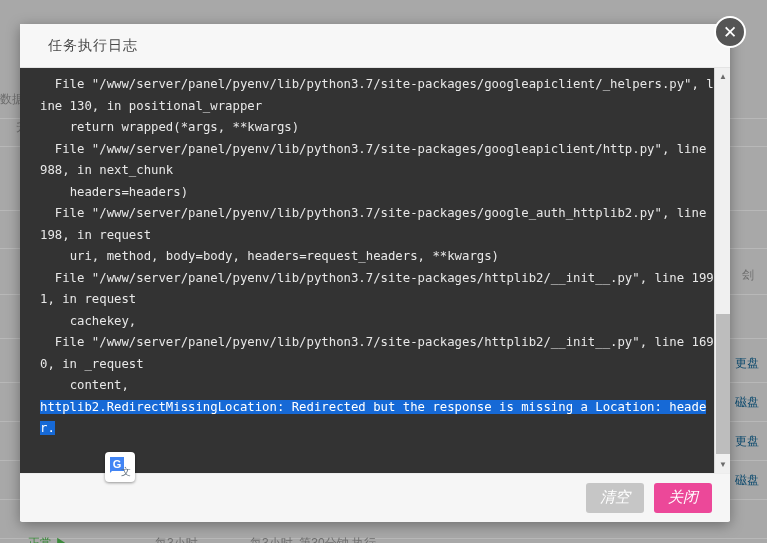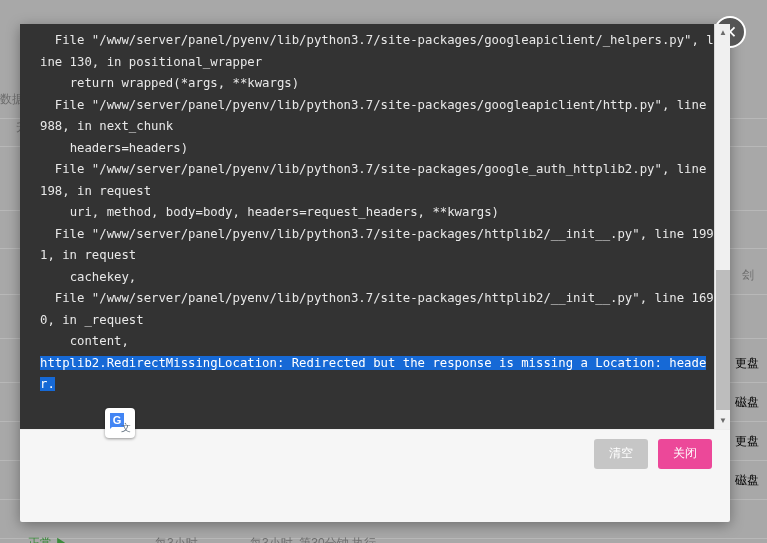--- a/index.html
+++ b/index.html
@@ -33,21 +33,21 @@
     white-space: nowrap;
     overflow: hidden;
   }
   .bg-cell {
     position: absolute;
     top: 50%;
     transform: translateY(-50%);
     font-size: 12px;
     color: #6e6e6e;
   }
-  .bg-cell.link { color: #000000; }
+  .bg-cell.link { color: #0c4a6e; }
   .bg-cell.ok { color: #3c8a3c; }
 
   
   #modal {
     position: absolute;
     left: 20px;
     top: 24px;
     width: 710px;
     height: 498px;
     background: #f6f6f6;
@@ -151,24 +151,25 @@
     justify-content: flex-end;
     padding-right: 18px;
     gap: 10px;
   }
   .mbtn {
     height: 30px;
     min-width: 54px;
     padding: 0 14px;
     border: none;
     border-radius: 3px;
-    font-size: 12px;
+    font-size: 15px;
     color: #ffffff;
     cursor: pointer;
     font-family: "Liberation Sans", sans-serif;
+    font-style: italic;
   }
   .mbtn.clear { background: #c6c6c6; }
   .mbtn.close { background: #ec4899; }
 
   
   #gt-icon {
     position: absolute;
     left: 85px;
     top: -22px;
     width: 30px;
@@ -241,20 +242,23 @@
         <span class="bg-cell " style="left: 155px;">每3小时</span>
         <span class="bg-cell " style="left: 250px;">每3小时, 第30分钟 执行</span>
         <span class="bg-cell " style="left: 563px;">-</span>
         <span class="bg-cell link" style="left: 705px;">- -</span>
       </div>
     </div>
 </div>
 
 <div id="modal">
 
+  <div id="modal-header">
+    <span id="modal-title">任务执行日志</span>
+  </div>
 
   <div id="close-btn">
     <span>✕</span>
   </div>
 
   <div id="log-wrap">
     <div id="log-text"><span id="log-prefix">  File "/www/server/panel/pyenv/lib/python3.7/site-packages/googleapiclient/_helpers.py", line 130, in positional_wrapper
     return wrapped(*args, **kwargs)
   File "/www/server/panel/pyenv/lib/python3.7/site-packages/googleapiclient/http.py", line 988, in next_chunk
     headers=headers)

